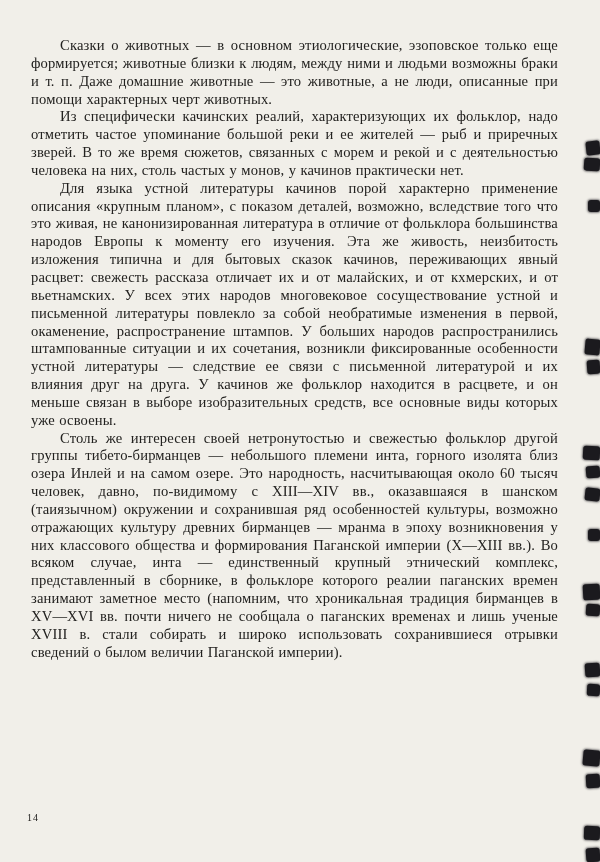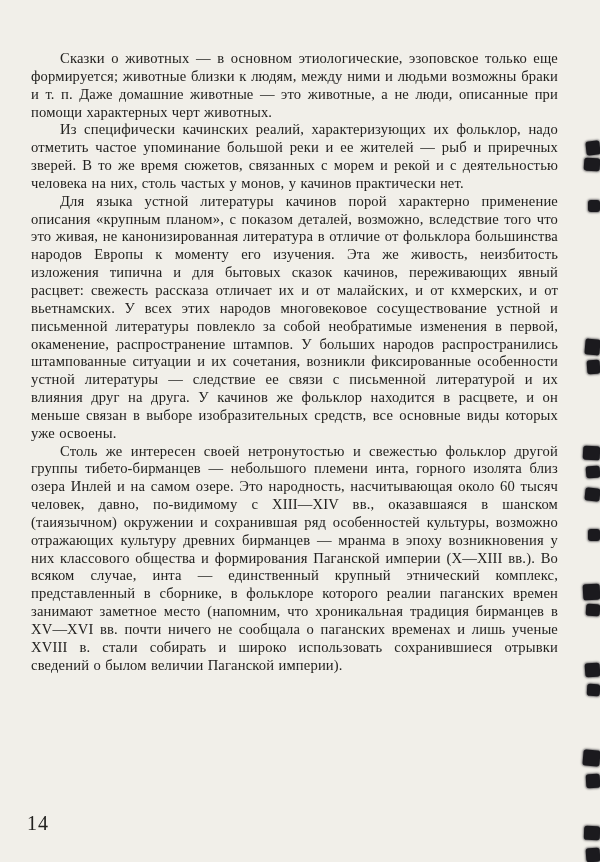--- a/index.html
+++ b/index.html
@@ -14,36 +14,35 @@
     background: var(--bg, #f1efe9);
     overflow: hidden;
     font-family: "Liberation Serif", serif;
     color: var(--ink, #22211f);
   }
   .text-block {
     position: absolute;
     left: 31px;
     top: 37px;
     width: 527px;
-    margin-top: 13px;
   }
   .para {
     margin: 0;
     text-align: justify;
     text-indent: 29px;
     font-size: 14.6px;
     line-height: 17.85px;
     letter-spacing: 0.15px;
     word-spacing: 0.5px;
   }
   .page-number {
     position: absolute;
     left: 27px;
     top: 812px;
-    font-size: 20px;
+    font-size: 10px;
     letter-spacing: 1px;
   }
   .artifact {
     position: absolute;
     background: var(--artifact, #1b1a1e);
     border-radius: 3px;
     box-shadow: 0 0 2px 1px rgba(30,28,32,0.55);
   }
 </style>
 </head>

